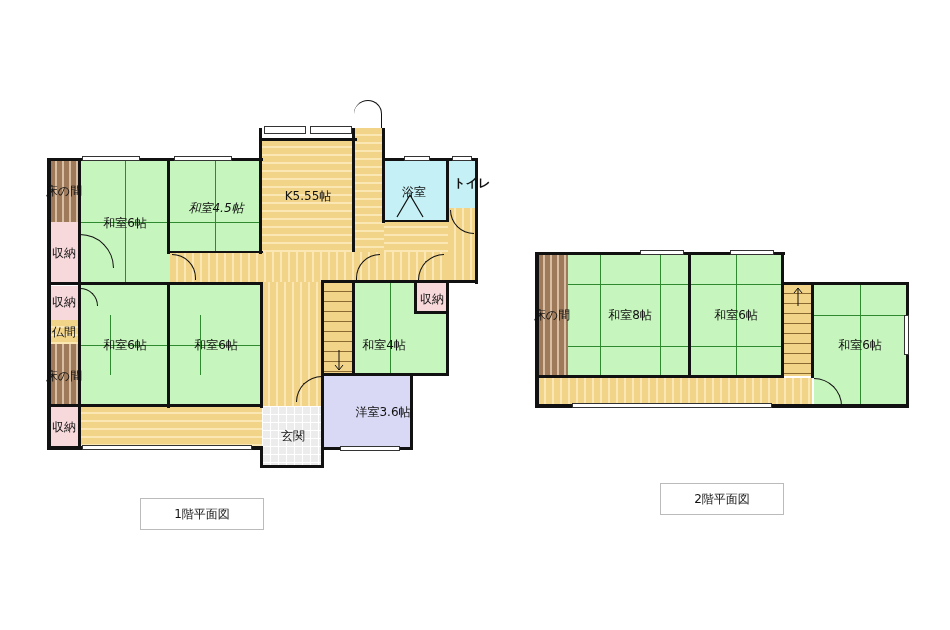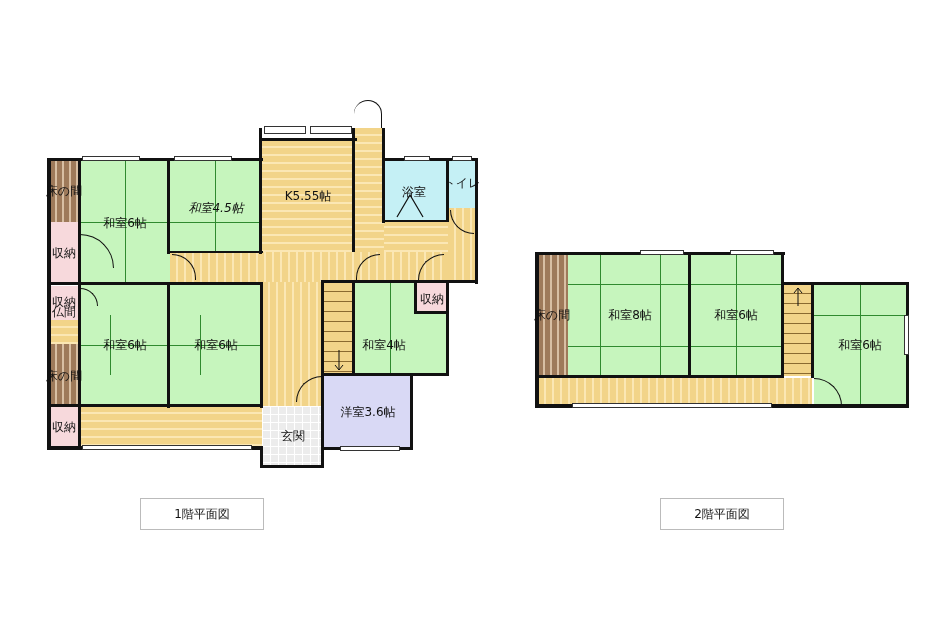--- a/index.html
+++ b/index.html
@@ -127,30 +127,30 @@
       <line x1="6" y1="0" x2="6" y2="20" stroke="#111" stroke-width="1"></line>
       <polyline points="2,15 6,20 10,15" fill="none" stroke="#111" stroke-width="1"></polyline>
     </svg>
 
   <span class="label" style="left:64px;top:191px;">床の間</span>
   <span class="label" style="left:125px;top:223px;">和室6帖</span>
   <span class="label" style="left:64px;top:253px;">収納</span>
   <span class="label" style="left:216px;top:208px;font-style:italic;">和室4.5帖</span>
   <span class="label" style="left:308px;top:196px;">K5.55帖</span>
   <span class="label" style="left:414px;top:192px;">浴室</span>
-  <span class="label" style="left:462px;top:183px;">トイレ</span>
+  <span class="label" style="left:472px;top:183px;font-weight:bold;">トイレ</span>
   <span class="label" style="left:64px;top:302px;">収納</span>
-  <span class="label" style="left:64px;top:312px;">仏間</span>
+  <span class="label" style="left:64px;top:332px;">仏間</span>
   <span class="label" style="left:64px;top:376px;">床の間</span>
   <span class="label" style="left:125px;top:345px;">和室6帖</span>
   <span class="label" style="left:216px;top:345px;">和室6帖</span>
   <span class="label" style="left:64px;top:427px;">収納</span>
   <span class="label" style="left:384px;top:345px;">和室4帖</span>
   <span class="label" style="left:432px;top:299px;">収納</span>
-  <span class="label" style="left:368px;top:412px;">洋室3.6帖</span>
+  <span class="label" style="left:383px;top:412px;">洋室3.6帖</span>
   <span class="label" style="left:293px;top:436px;">玄関</span>
 
   <div class="caption" style="left:140px;top:498px;width:122px;height:30px;">1階平面図</div>
 </div>
 
 <div>
   <div class="abs tokonoma" style="left:538px;top:254px;width:30px;height:122px;"></div>
   <div class="abs tatami" style="left:568px;top:254px;width:122px;height:122px;"></div>
   <div class="abs tatami" style="left:690px;top:254px;width:92px;height:122px;"></div>
   <div class="abs stairs" style="left:784px;top:284px;width:28px;height:92px;"></div>
@@ -187,14 +187,14 @@
   <svg class="abs" style="left:792px;top:286px;" width="12" height="20" viewBox="0 0 12 20">
       <line x1="6" y1="2" x2="6" y2="20" stroke="#111" stroke-width="1"></line>
       <polyline points="2,7 6,2 10,7" fill="none" stroke="#111" stroke-width="1"></polyline>
     </svg>
 
   <span class="label" style="left:552px;top:315px;">床の間</span>
   <span class="label" style="left:630px;top:315px;">和室8帖</span>
   <span class="label" style="left:736px;top:315px;">和室6帖</span>
   <span class="label" style="left:860px;top:345px;">和室6帖</span>
 
-  <div class="caption" style="left:660px;top:498px;width:122px;height:30px;">2階平面図</div>
+  <div class="caption" style="left:660px;top:483px;width:122px;height:30px;">2階平面図</div>
 </div>
 
 </body></html>

